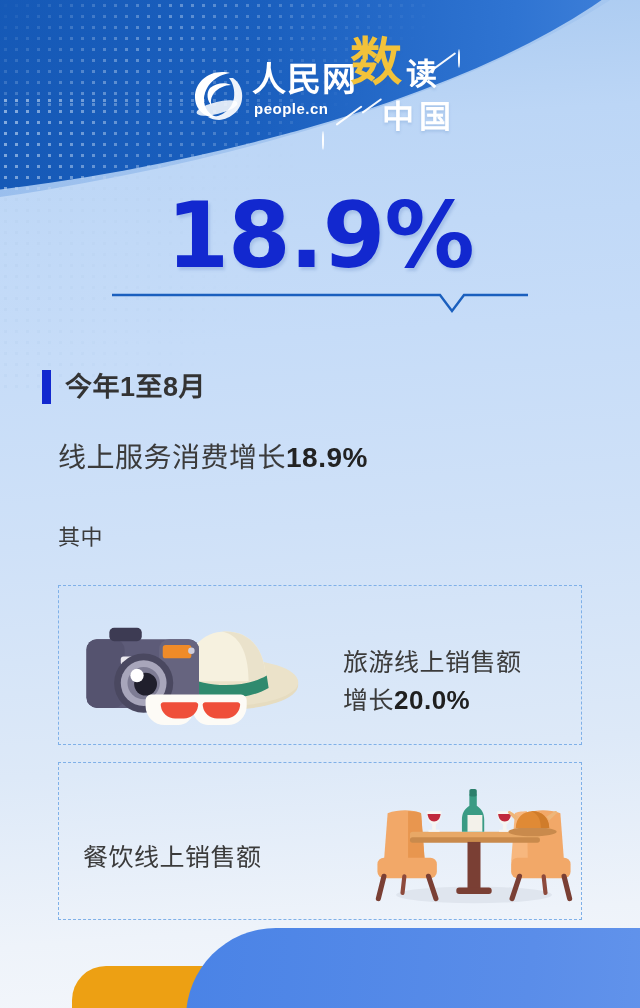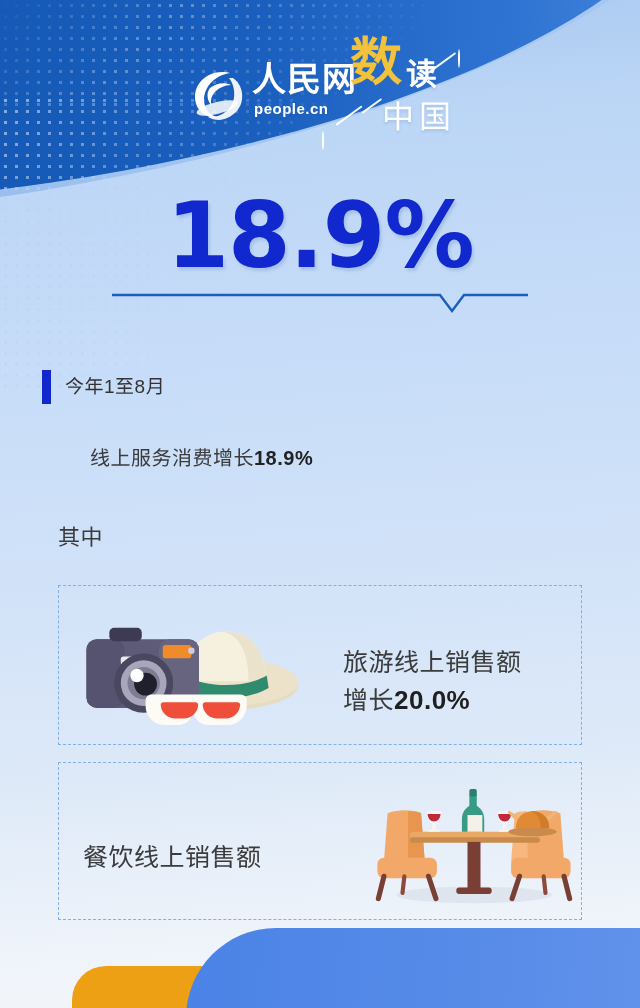--- a/index.html
+++ b/index.html
@@ -106,21 +106,21 @@
   .ct-du {
     position: absolute; left: 56px; top: 22px;
     font-family: "Liberation Serif", "DejaVu Serif", serif;
     font-size: 31px; font-weight: 700; color: #ffffff;
     line-height: 34px;
     text-shadow: 0 2px 3px rgba(60,110,175,.20);
   }
   .ct-zhongguo {
     position: absolute; left: 32px; top: 62px;
     font-family: "Liberation Serif", "DejaVu Serif", serif;
-    font-size: 32px; font-weight: 400; color: #ffffff;
+    font-size: 32px; font-weight: 700; color: #ffffff;
     letter-spacing: 5px; line-height: 38px;
     text-shadow: 0 2px 3px rgba(60,110,175,.20);
   }
   .deco { position: absolute; }
   .deco-line {
     height: 1.6px; background: #ffffff; opacity: .95;
     transform-origin: left center; border-radius: 2px;
   }
   .deco-circle {
     width: 9px; height: 9px; border: 1.6px solid #ffffff;
@@ -155,29 +155,29 @@
     left: 42px; top: 370px;
     display: flex; align-items: center;
   }
   .section-bar {
     width: 9px; height: 34px;
     background: #1228cf;
     flex: 0 0 auto;
     margin-right: 14px;
   }
   .section-title {
-    font-size: 19px; font-weight: 400; color: #333333;
+    font-size: 27px; font-weight: 700; color: #333333;
     line-height: 34px; letter-spacing: .5px;
   }
 
   .lead {
     position: absolute;
     left: 58px; top: 440px;
-    font-size: 20px; color: #3b3b3b;
-    line-height: 36px; letter-spacing: .5px; margin-left: 32px;
+    font-size: 28px; color: #3b3b3b;
+    line-height: 36px; letter-spacing: .5px;
   }
   .lead b { font-weight: 700; color: #222222; }
 
   .among {
     position: absolute;
     left: 58px; top: 520px;
     font-size: 22px; color: #3b3b3b;
     line-height: 36px; letter-spacing: .5px;
   }
 

